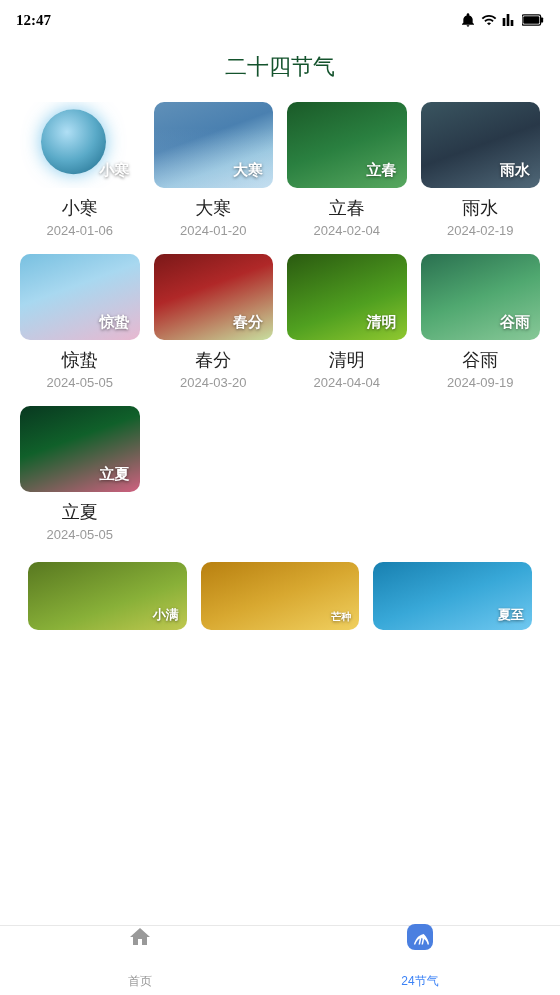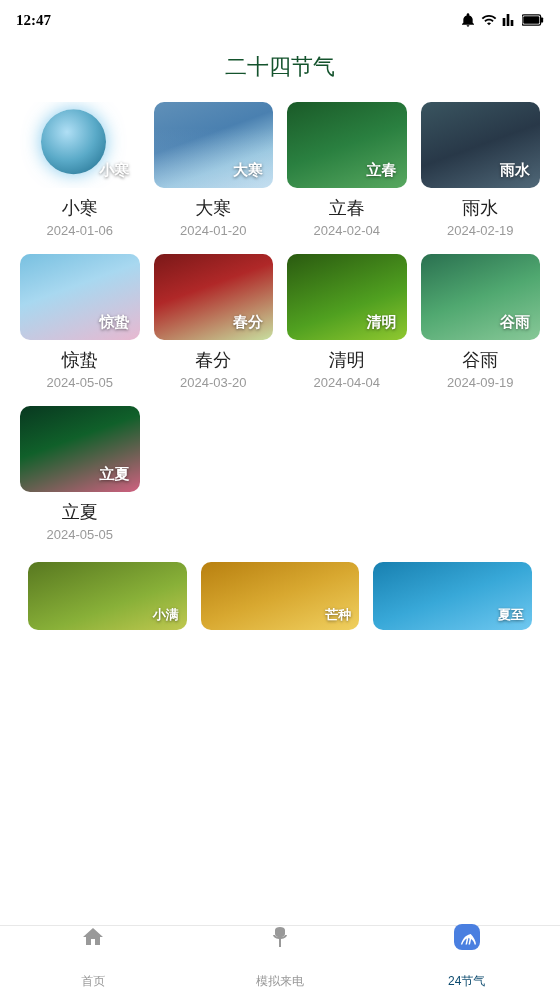--- a/index.html
+++ b/index.html
@@ -269,49 +269,41 @@
 <div class="partial-row" id="partial-row">
 <div class="partial-card">
     <div class="partial-image" style="width:100%;border-radius:10px;overflow:hidden;position:relative;height:68px;">
       <div style="position:absolute;inset:0;background:linear-gradient(160deg,#587820 0%,#88b038 60%,#c0c850 100%);"></div>
       <span style="position:absolute;bottom:6px;right:8px;color:#fff;font-size:13px;font-weight:600;text-shadow:0 1px 3px rgba(0,0,0,0.5);">小满</span>
     </div>
   </div>
     <div class="partial-card">
     <div class="partial-image" style="width:100%;border-radius:10px;overflow:hidden;position:relative;height:68px;">
       <div style="position:absolute;inset:0;background:linear-gradient(160deg,#b88010 0%,#d8a830 50%,#f0d060 100%);"></div>
-      <span style="position:absolute;bottom:6px;right:8px;color:#fff;font-size:13px;font-weight:600;text-shadow:0 1px 3px rgba(0,0,0,0.5);">芒种</span>
+      <span style="position:absolute;bottom:6px;right:8px;color:#fff;font-size:10px;font-weight:600;text-shadow:0 1px 3px rgba(0,0,0,0.5);">芒种</span>
     </div>
   </div>
     <div class="partial-card">
     <div class="partial-image" style="width:100%;border-radius:10px;overflow:hidden;position:relative;height:68px;">
       <div style="position:absolute;inset:0;background:linear-gradient(160deg,#1880b0 0%,#38a8d8 50%,#70c8f0 100%);"></div>
       <span style="position:absolute;bottom:6px;right:8px;color:#fff;font-size:13px;font-weight:600;text-shadow:0 1px 3px rgba(0,0,0,0.5);">夏至</span>
     </div>
   </div>
   </div>
 
 <nav class="bottom-nav">
   <div class="nav-item">
     <div class="nav-icon">
       <svg width="24" height="24" viewBox="0 0 24 24" fill="#999">
           <path d="M10 20v-6h4v6h5v-8h3L12 3 2 12h3v8z"></path>
         </svg>
     </div>
     <span class="nav-label">首页</span>
   </div>
-  <div class="nav-item">
-    <div class="nav-icon">
-      <svg width="24" height="24" viewBox="0 0 24 24" fill="#999">
-          <path d="M12 12c2.7 0 5-1.2 5-3V5c0-1.8-2.3-3-5-3S7 3.2 7 5v4c0 1.8 2.3 3 5 3zm-1 2.08V22h2v-7.92C16.8 13.6 19 11.9 19 10h-2c0 1-2 2-5 2s-5-1-5-2H5c0 1.9 2.2 3.6 6 4.08z"></path>
-        </svg>
-    </div>
-    <span class="nav-label">模拟来电</span>
-  </div>
   <div class="nav-item active">
     <div class="nav-icon nav-active-icon">
       <svg width="20" height="20" viewBox="0 0 24 24" fill="white">
           <path d="M17 8C8 10 5.9 16.17 3.82 22H5.72C7 18.46 8.68 15.73 11.68 14.1L10 22h2l2-9c.55.35 1.08.75 1.57 1.2L14 22h2l1.5-7.5C21 17 22 20.5 22 22h2C24 18 21 12 17 8z"></path>
         </svg>
     </div>
-    <span class="nav-label" style="color:#0c4a6e;">24节气</span>
+    <span class="nav-label" style="color:#3b82f6;">24节气</span>
   </div>
 </nav>
 
 </body></html>

